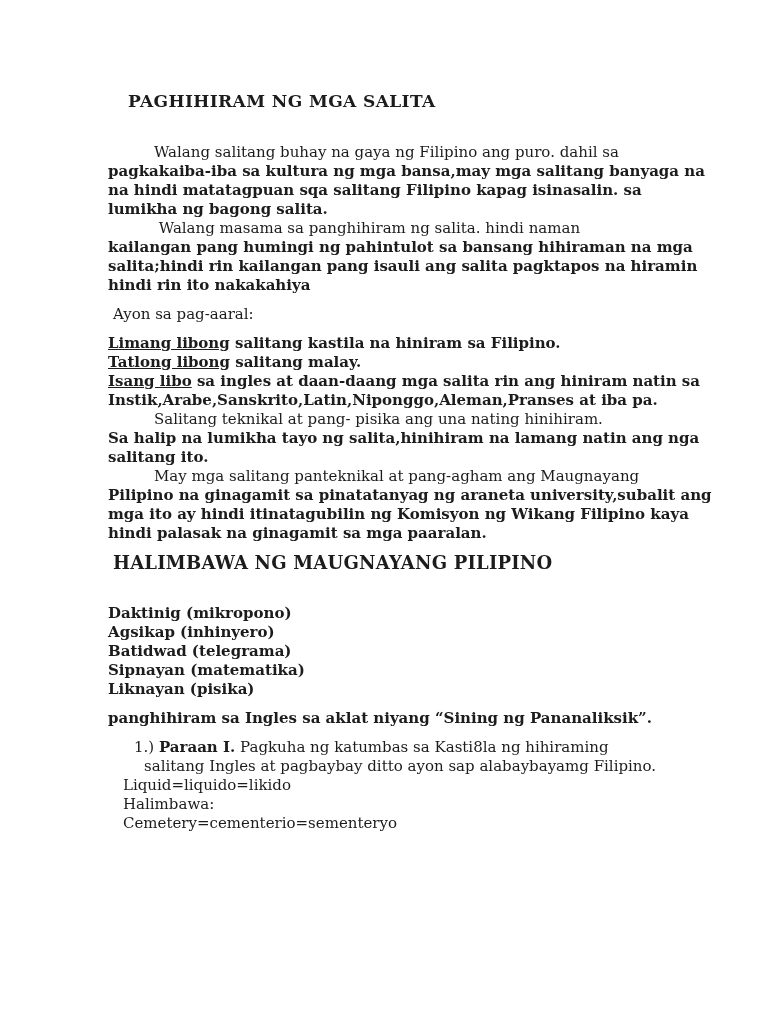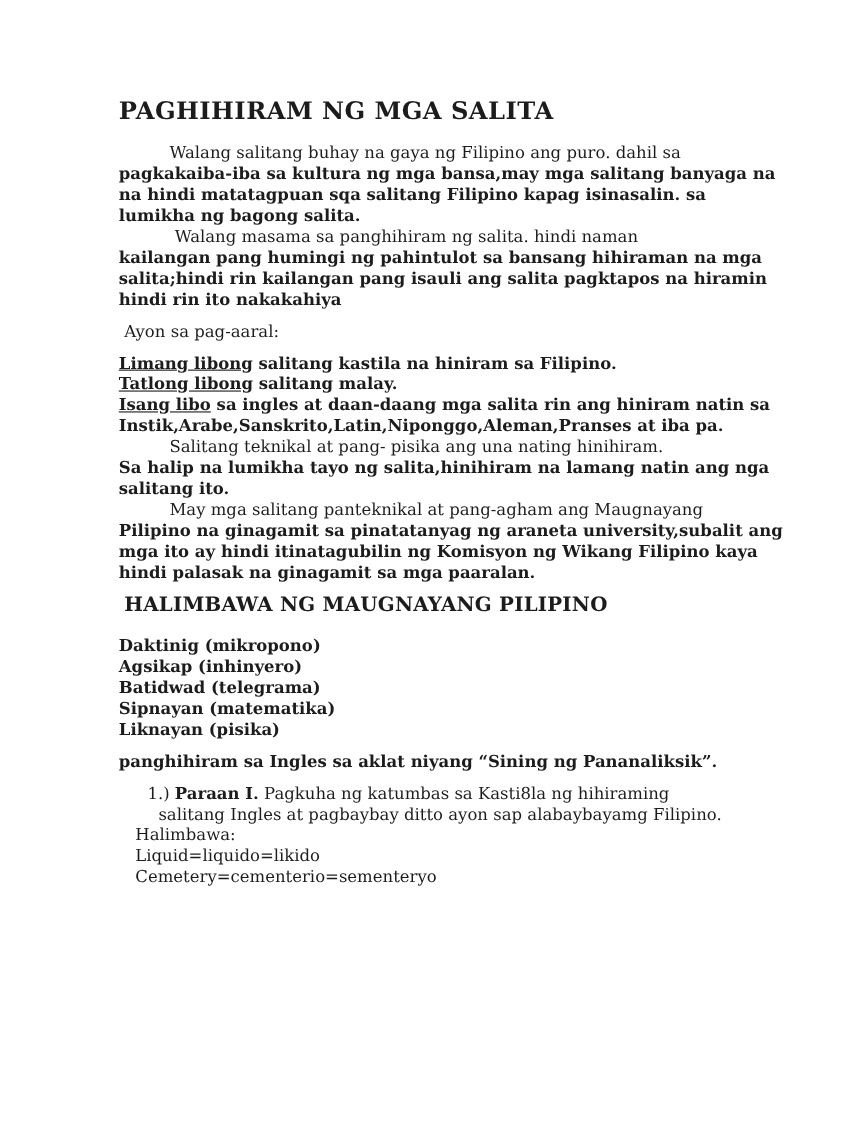--- a/index.html
+++ b/index.html
@@ -16,30 +16,31 @@
     font-family: "DejaVu Serif", serif;
     font-size: 15px;
     line-height: 19px;
     box-sizing: border-box;
     padding: 92px 80px 0 108px;
     overflow: hidden;
   }
   .block { margin: 0; }
   .sp-none { margin-top: 0; }
   .sp-half { margin-top: 10px; }
-  .sp-full { margin-top: 19px; }
+  .sp-full { margin-top: 32px; }
   .line {
     white-space: pre;
     height: 19px;
   }
   .block.title .line {
     font-weight: bold;
-    font-size: 22px;
+    font-size: 17px;
     letter-spacing: 0.4px;
     height: 19px;
+    margin-left: 20px;
   }
   .block.heading .line {
     font-weight: bold;
     font-size: 18px;
     letter-spacing: 0.2px;
   }
   .ind-none { padding-left: 0; font-weight: bold; }
   .ind-tab  { padding-left: 46px; }
   .ind-sp   { padding-left: 5px; }
   .ind-num  { padding-left: 26px; }
@@ -95,18 +96,18 @@
         <div class="line ind-none"><span>Batidwad (telegrama)</span></div>
         <div class="line ind-none"><span>Sipnayan (matematika)</span></div>
         <div class="line ind-none"><span>Liknayan (pisika)</span></div>
       </div>
       <div class="block para sp-half">
         <div class="line ind-none"><span>panghihiram sa Ingles sa aklat niyang “Sining ng Pananaliksik”.</span></div>
       </div>
       <div class="block para sp-half">
         <div class="line ind-num"><span>1.) </span><span class="b">Paraan I.</span><span> Pagkuha ng katumbas sa Kasti8la ng hihiraming</span></div>
         <div class="line ind-cont"><span>salitang Ingles at pagbaybay ditto ayon sap alabaybayamg Filipino.</span></div>
+        <div class="line ind-sub"><span>Liquid=liquido=likido</span></div>
         <div class="line ind-sub"><span>Halimbawa:</span></div>
-        <div class="line ind-sub"><span>Liquid=liquido=likido</span></div>
         <div class="line ind-sub"><span>Cemetery=cementerio=sementeryo</span></div>
       </div>
     </div>
 </div>
 
 </body></html>

